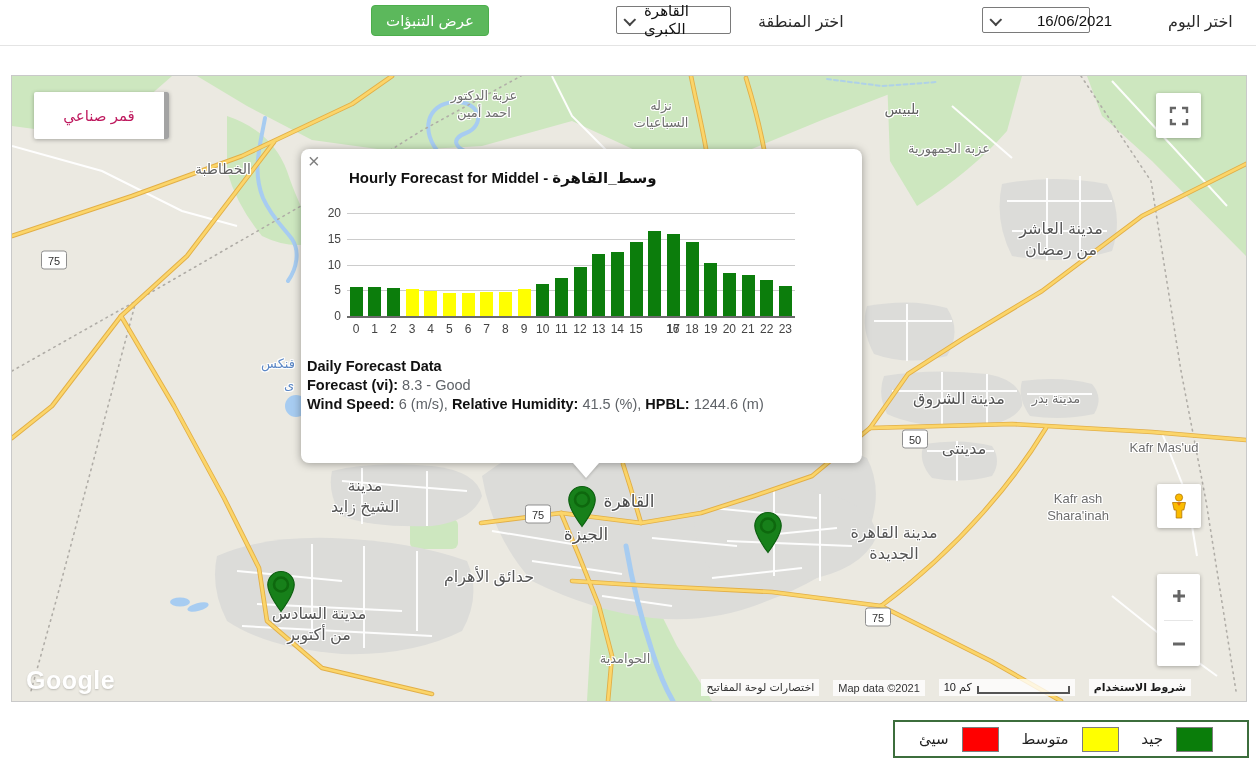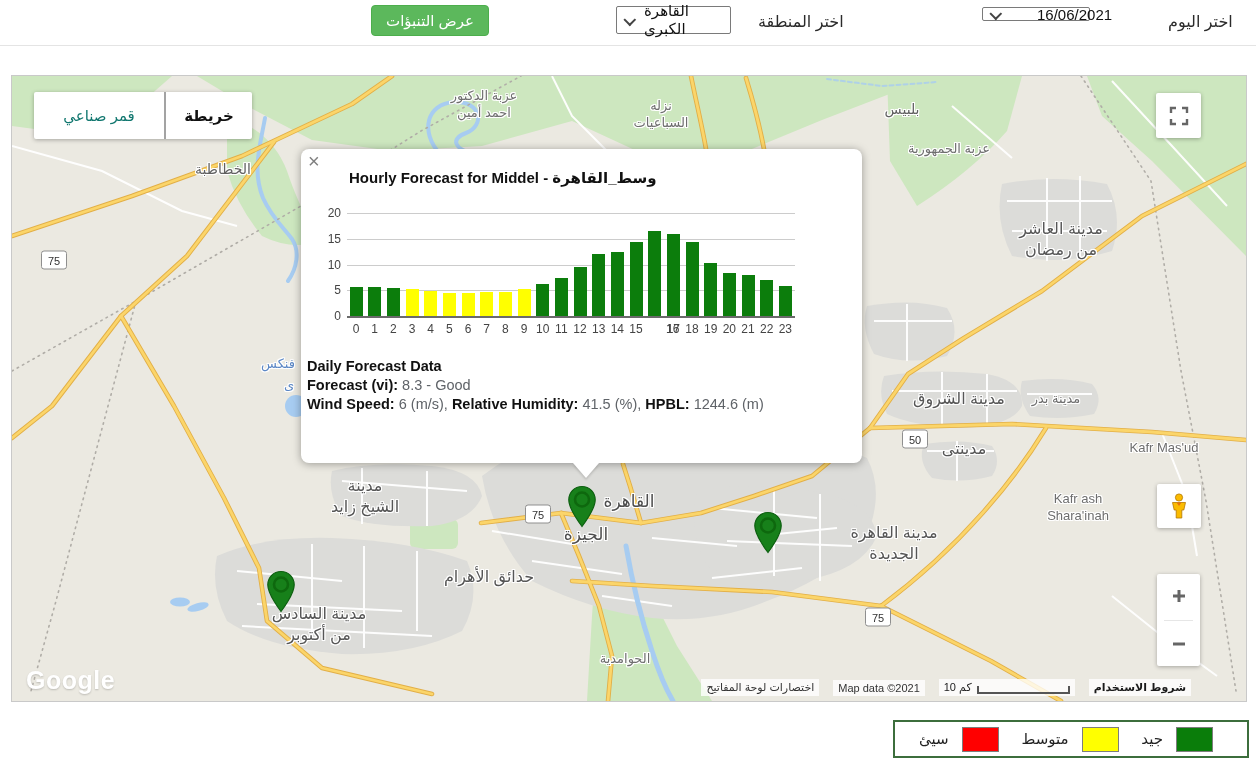--- a/index.html
+++ b/index.html
@@ -28,21 +28,21 @@
   .map-label.en{font-size:13px;color:#6e6e6e;}
   .map-label.blue{color:#5b87c5;font-size:13px;}
   .shield{position:absolute;transform:translate(-50%,-50%);width:24px;height:17px;background:#fff;
        border:1.5px solid #8f8f8f;border-radius:3px;font-size:11px;color:#333;display:flex;
        align-items:center;justify-content:center;z-index:2;}
   .marker{position:absolute;z-index:5;cursor:pointer;}
   
   .maptype{position:absolute;left:22px;top:16px;height:47px;display:flex;background:#fff;border-radius:2px;
        box-shadow:0 1px 4px rgba(0,0,0,.3);z-index:8;overflow:hidden;}
   .maptype .mt-btn{display:flex;align-items:center;justify-content:center;font-size:15px;cursor:pointer;height:100%;}
-  .mt-sat{width:130px;color:#0f766e;border-right:2px solid #a3a3a3;}
+  .mt-sat{width:130px;color:#be185d;border-right:5px solid #a3a3a3;}
   .mt-map{width:86px;color:#111;font-weight:bold;}
   .ctl{position:absolute;background:#fff;border-radius:2px;box-shadow:0 1px 4px rgba(0,0,0,.3);z-index:8;
        display:flex;align-items:center;justify-content:center;cursor:pointer;}
   .fullscreen{left:1144px;top:17px;width:45px;height:45px;}
   .pegman{left:1145px;top:408px;width:44px;height:44px;}
   .zoomctl{left:1145px;top:498px;width:43px;height:92px;flex-direction:column;justify-content:space-between;padding:0;}
   .zoom-btn{width:43px;height:44px;display:flex;align-items:center;justify-content:center;cursor:pointer;}
   .zoom-div{width:29px;height:1px;background:#e6e6e6;}
   .glogo{position:absolute;left:14px;top:590px;color:#fff;font-size:25px;font-weight:bold;letter-spacing:.5px;
        text-shadow:0 1px 2px rgba(0,0,0,.2);z-index:8;cursor:pointer;}
@@ -77,21 +77,21 @@
        padding:0 34px 0 24px;}
   .leg-item{display:flex;direction:rtl;align-items:center;gap:13px;}
   .leg-swatch{width:37px;height:25px;border:1px solid #7d7d7d;box-sizing:border-box;}
   .leg-label{font-size:15px;color:#222;}
 </style>
 </head>
 <body>
 
 <div class="topbar">
   <div class="tb-label" style="left:1168px;top:12px;">اختر اليوم</div>
-  <div class="sel" style="left:982px;top:7px;width:108px;height:14px;gap:36px;">
+  <div class="sel" style="left:982px;top:7px;width:108px;height:26px;gap:36px;">
     <span class="chev"></span>
     <span>16/06/2021</span>
   </div>
   <div class="tb-label" style="left:758px;top:12px;">اختر المنطقة</div>
   <div class="sel" style="left:616px;top:6px;width:115px;height:28px;">
     <span class="chev"></span>
     <span>القاهرة الكبرى</span>
   </div>
   <button class="show-btn">عرض التنبؤات</button>
 </div>
@@ -270,21 +270,20 @@
           <circle cx="15" cy="14.5" r="7" fill="none" stroke="#0e680e" stroke-width="2.6"></circle>
         </svg></div>
       <div class="marker" style="left: 254px; top: 494px;"><svg width="30" height="43" viewBox="0 0 30 43">
           <path d="M15 1.5 C7.6 1.5 1.8 7.3 1.8 14.7 C1.8 24.6 15 41.5 15 41.5 C15 41.5 28.2 24.6 28.2 14.7 C28.2 7.3 22.4 1.5 15 1.5 Z" fill="#17801a" stroke="#0d5f10" stroke-width="1.2"></path>
           <circle cx="15" cy="14.5" r="7" fill="none" stroke="#0e680e" stroke-width="2.6"></circle>
         </svg></div>
     </div>
 
   <div class="maptype">
     <div class="mt-btn mt-sat">قمر صناعي</div>
-    <div class="mt-btn mt-map">خريطة</div>
   </div>
 
   <div class="ctl fullscreen">
     <svg width="20" height="20" viewBox="0 0 20 20">
       <path d="M2 7 V2 H7 M13 2 H18 V7 M18 13 V18 H13 M7 18 H2 V13" fill="none" stroke="#666" stroke-width="2.4"></path>
     </svg>
   </div>
 
   <div class="ctl pegman">
     <svg width="22" height="26" viewBox="0 0 22 26">

